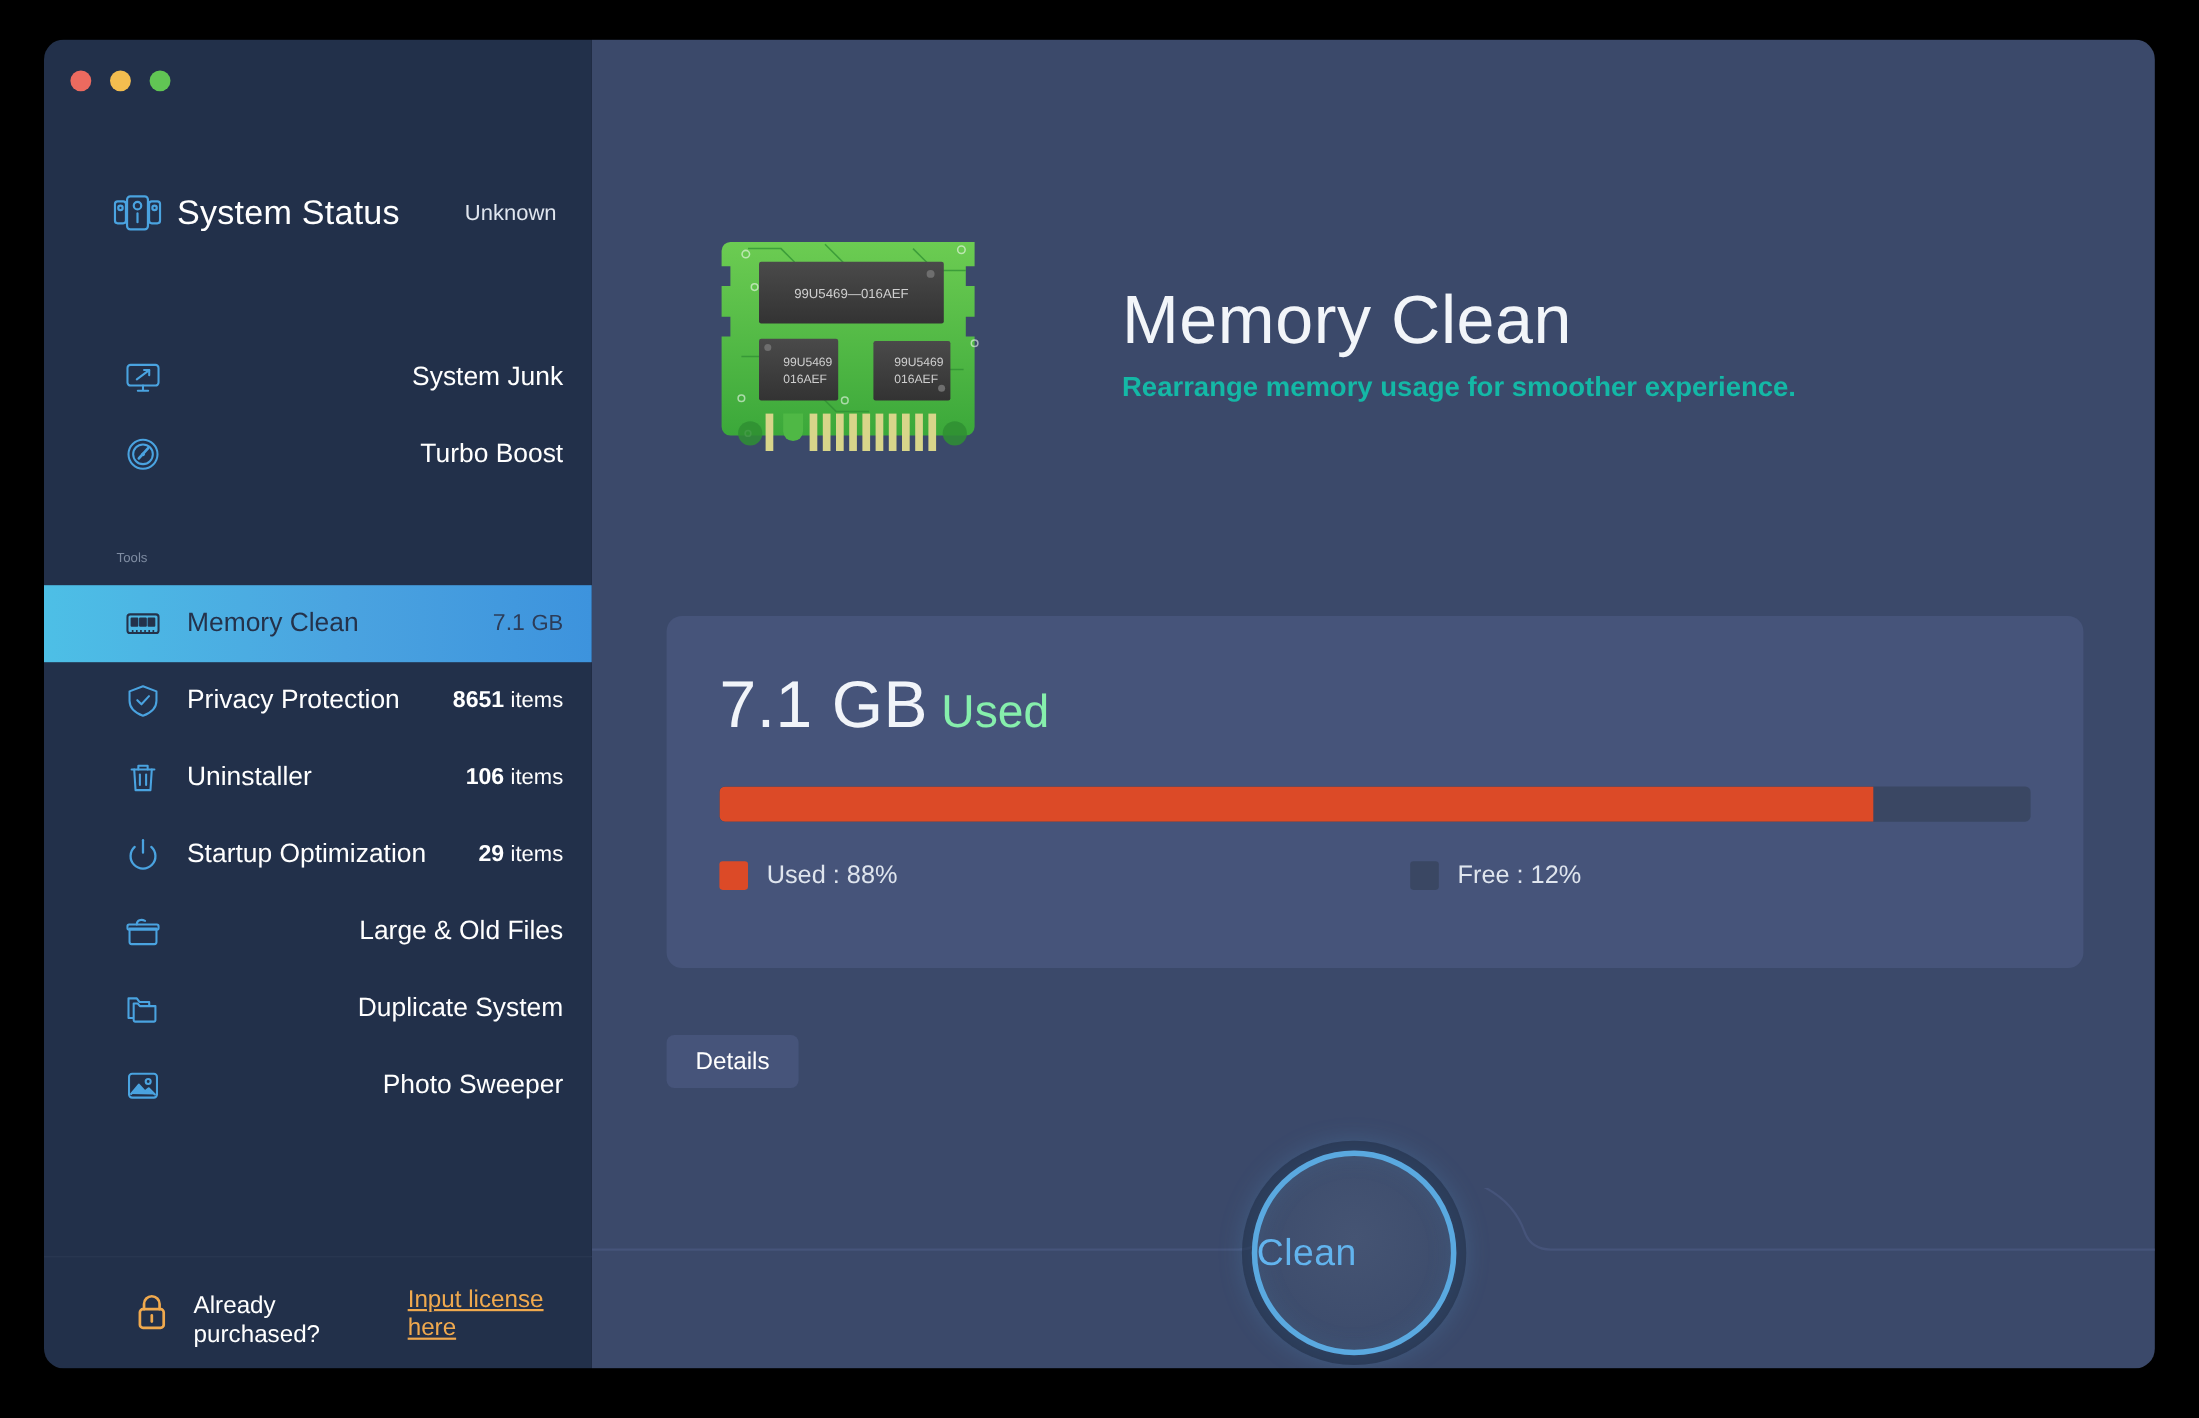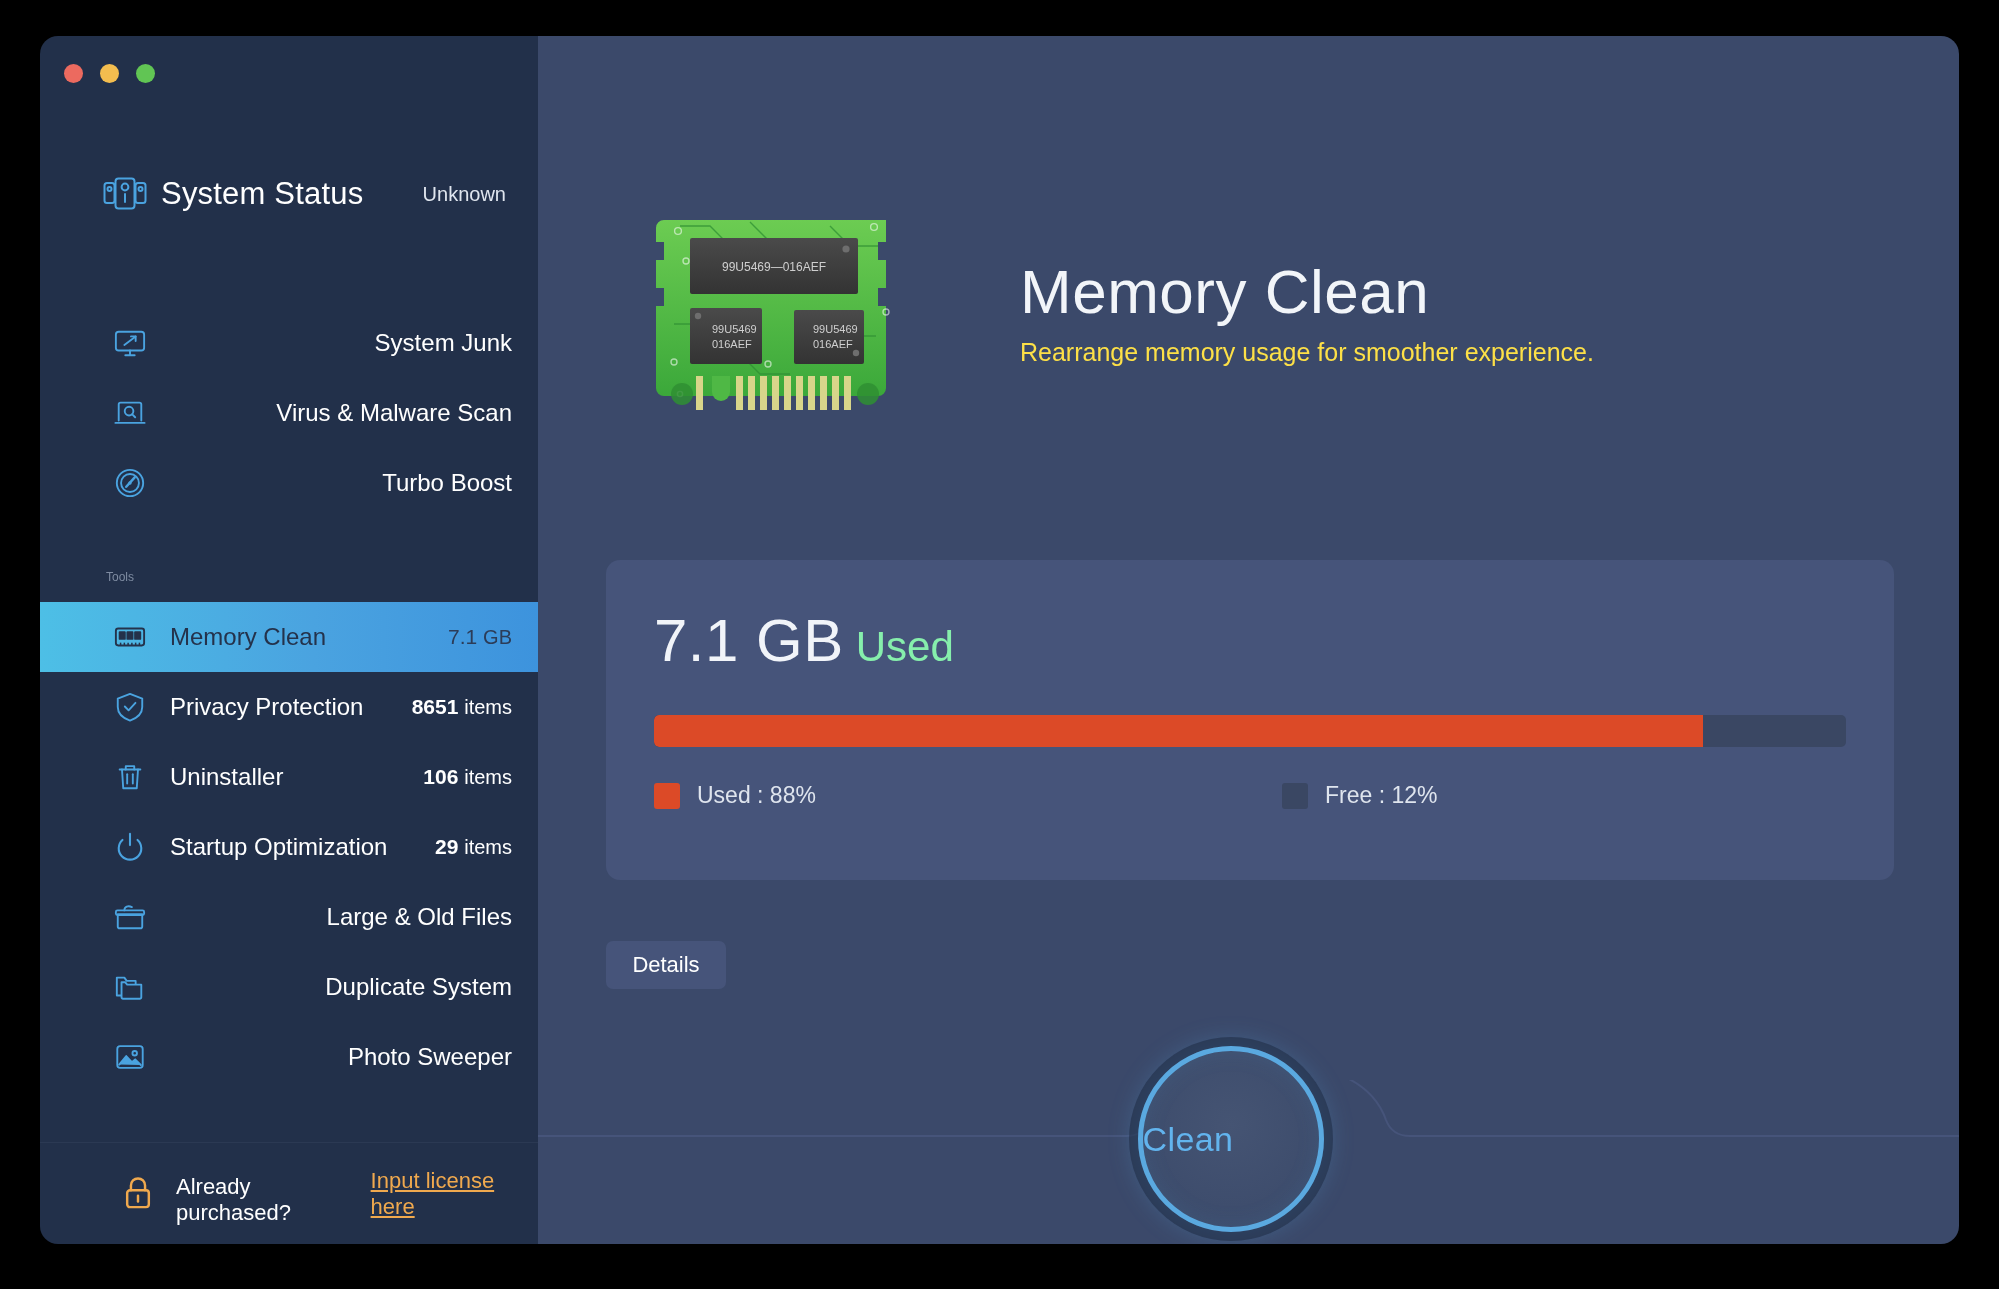--- a/index.html
+++ b/index.html
@@ -110,21 +110,21 @@
     left: 112px; top: 168px;
     display: flex; align-items: center;
   }
   .ram { width: 250px; height: 218px; flex: 0 0 250px; }
   .hero-text { margin-left: 120px; }
   .hero-title {
     font-size: 62px; color: #f2f5f9; font-weight: 300;
     letter-spacing: .5px; line-height: 1.05;
   }
   .hero-sub {
-    font-size: 25px; color: #fde047; font-weight: 400;
+    font-size: 25px; color: #14b8a6; font-weight: 700;
     margin-top: 14px;
   }
 
   .usage-card {
     position: absolute;
     left: 68px; top: 524px;
     width: 1288px; height: 320px;
     background: #46547a;
     border-radius: 14px;
   }
@@ -226,33 +226,20 @@
                 <rect x="2" y="5" width="30" height="20" rx="3"></rect>
                 <path d="M11 19 L23 10"></path>
                 <path d="M18 10 L23 10 L23 15"></path>
                 <path d="M17 25 L17 29 M12 30 L22 30"></path>
               </g>
             </svg>
           </span>
           <span class="label">System Junk</span>
         </div>
 
-        <div class="nav-item">
-          <span class="ico">
-            <svg viewBox="0 0 34 34" width="32" height="32">
-              <g fill="none" stroke="#4aa3e0" stroke-width="2" stroke-linecap="round" stroke-linejoin="round">
-                <path d="M5 25 L5 8 a2 2 0 0 1 2-2 L27 6 a2 2 0 0 1 2 2 L29 25"></path>
-                <line x1="1.5" y1="27.5" x2="32.5" y2="27.5"></line>
-                <circle cx="16" cy="15" r="4.6"></circle>
-                <line x1="19.4" y1="18.4" x2="22.5" y2="21.5"></line>
-              </g>
-            </svg>
-          </span>
-          <span class="label">Virus &amp; Malware Scan</span>
-        </div>
 
         <div class="nav-item">
           <span class="ico">
             <svg viewBox="0 0 34 34" width="32" height="32">
               <g fill="none" stroke="#4aa3e0" stroke-width="2" stroke-linecap="round">
                 <circle cx="17" cy="17" r="14"></circle>
                 <circle cx="17" cy="17" r="9.5"></circle>
                 <path d="M13 21 L22 11" stroke-width="2.6"></path>
                 <circle cx="17" cy="17" r="1.8" fill="#4aa3e0" stroke="none"></circle>
               </g>

